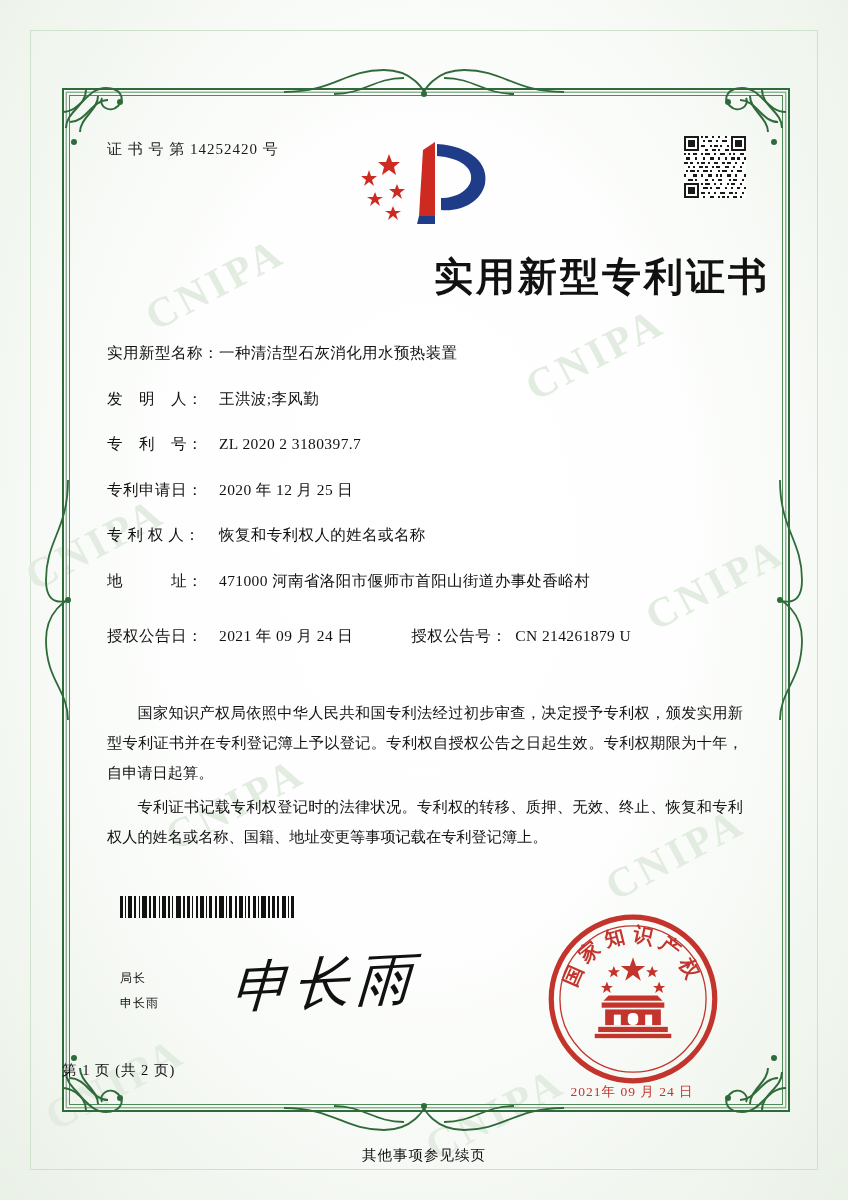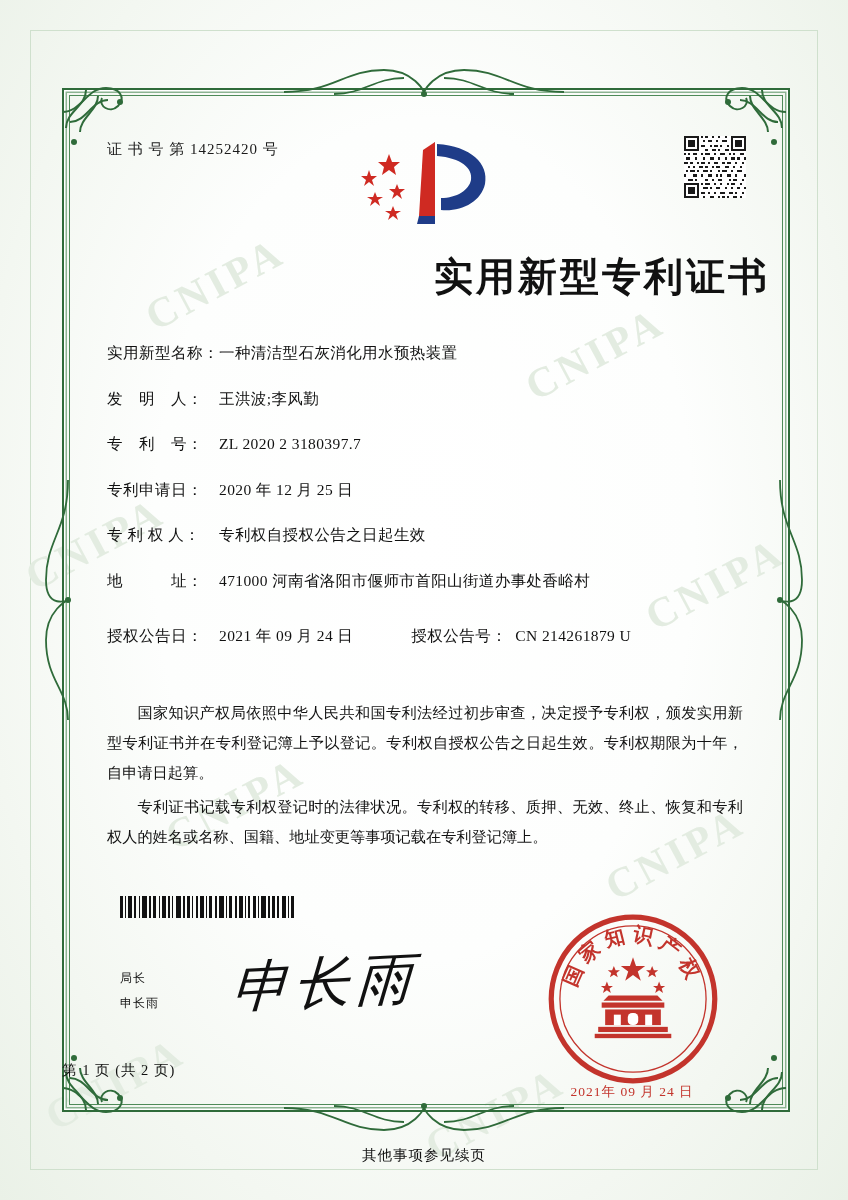--- a/index.html
+++ b/index.html
@@ -457,21 +457,21 @@
       <div class="field-row">
         <span class="fl">专　利　号：</span>
         <span class="fv">ZL 2020 2 3180397.7</span>
       </div>
       <div class="field-row">
         <span class="fl">专利申请日：</span>
         <span class="fv">2020 年 12 月 25 日</span>
       </div>
       <div class="field-row">
         <span class="fl">专 利 权 人：</span>
-        <span class="fv">专利权自授权公告之日起生效</span>
+        <span class="fv">恢复和专利权人的姓名或名称</span>
       </div>
       <div class="field-row">
         <span class="fl">地　　　址：</span>
         <span class="fv">471000 河南省洛阳市偃师市首阳山街道办事处香峪村</span>
       </div>
       <div class="field-row pair">
         <span class="fl">授权公告日：</span>
         <span class="fv">2021 年 09 月 24 日</span>
         <span class="second-label">授权公告号：</span>
         <span class="second-val">CN 214261879 U</span>

